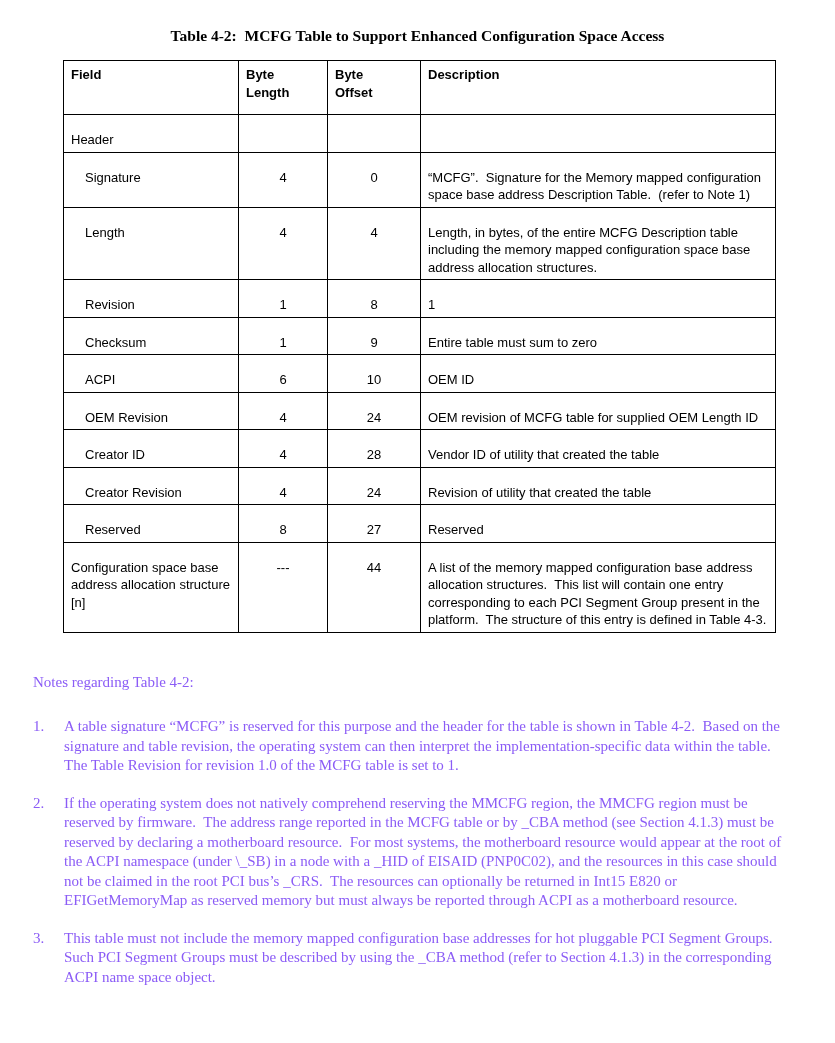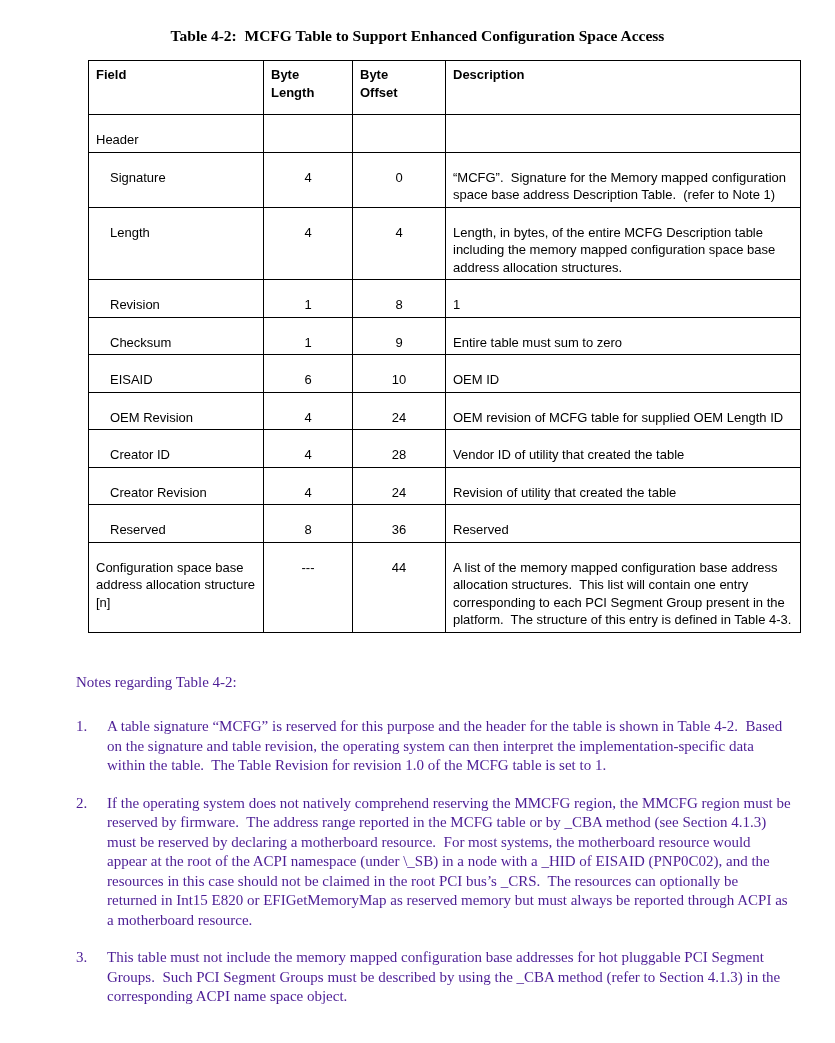--- a/index.html
+++ b/index.html
@@ -17,21 +17,21 @@
     text-align: center;
     font-family: "Liberation Serif", serif;
     font-weight: bold;
     font-size: 15.5px;
     white-space: pre-wrap;
     margin: 0 40px;
   }
   table.mcfg {
     border-collapse: collapse;
     table-layout: fixed;
-    margin: 15px 0 0 88px;
+    margin: 15px 0 0 63px;
     width: 712px;
     font-family: "Liberation Sans", sans-serif;
     font-size: 13px;
     line-height: 17.5px;
     color: #000000;
   }
   table.mcfg col.c-field  { width: 175px; }
   table.mcfg col.c-blen   { width: 89px; }
   table.mcfg col.c-boff   { width: 93px; }
   table.mcfg col.c-desc   { width: 355px; }
@@ -45,25 +45,25 @@
     font-weight: bold;
     padding: 5px 7px 13px 7px;
     white-space: pre-line;
   }
   table.mcfg td { padding: 16px 7px 3px 7px; }
   td.cell-field { padding-left: 7px; }
   td.cell-field.indent { padding-left: 21px; }
   td.cell-num { text-align: center; }
   td.cell-desc { white-space: pre-wrap; }
   .notes {
-    margin: 40px 44px 0 76px;
+    margin: 40px 44px 0 33px;
     font-family: "Liberation Serif", serif;
     font-size: 15px;
     line-height: 19.5px;
-    color: #4c1d95;
+    color: #8b5cf6;
   }
   .notes-heading { margin: 0 0 25px 0; white-space: pre-wrap; }
   .note-item { display: flex; margin-top: 18px; }
   .note-num { flex: 0 0 31px; width: 31px; }
   .note-text { flex: 1; white-space: pre-wrap; }
 </style>
 </head>
 <body>
 
 <div class="page">
@@ -112,21 +112,21 @@
           <td class="cell-num">8</td>
           <td class="cell-desc">1</td>
         </tr>
         <tr>
           <td class="cell-field indent">Checksum</td>
           <td class="cell-num">1</td>
           <td class="cell-num">9</td>
           <td class="cell-desc">Entire table must sum to zero</td>
         </tr>
         <tr>
-          <td class="cell-field indent">EISAID</td>
+          <td class="cell-field indent">ACPI</td>
           <td class="cell-num">6</td>
           <td class="cell-num">10</td>
           <td class="cell-desc">OEM ID</td>
         </tr>
         <tr>
           <td class="cell-field indent">OEM Revision</td>
           <td class="cell-num">4</td>
           <td class="cell-num">24</td>
           <td class="cell-desc">OEM revision of MCFG table for supplied OEM Length ID</td>
         </tr>
@@ -138,21 +138,21 @@
         </tr>
         <tr>
           <td class="cell-field indent">Creator Revision</td>
           <td class="cell-num">4</td>
           <td class="cell-num">24</td>
           <td class="cell-desc">Revision of utility that created the table</td>
         </tr>
         <tr>
           <td class="cell-field indent">Reserved</td>
           <td class="cell-num">8</td>
-          <td class="cell-num">36</td>
+          <td class="cell-num">27</td>
           <td class="cell-desc">Reserved</td>
         </tr>
         <tr>
           <td class="cell-field">Configuration space base address allocation structure [n]</td>
           <td class="cell-num">---</td>
           <td class="cell-num">44</td>
           <td class="cell-desc">A list of the memory mapped configuration base address allocation structures.  This list will contain one entry corresponding to each PCI Segment Group present in the platform.  The structure of this entry is defined in Table 4-3.</td>
         </tr>
       </tbody>
   </table>

